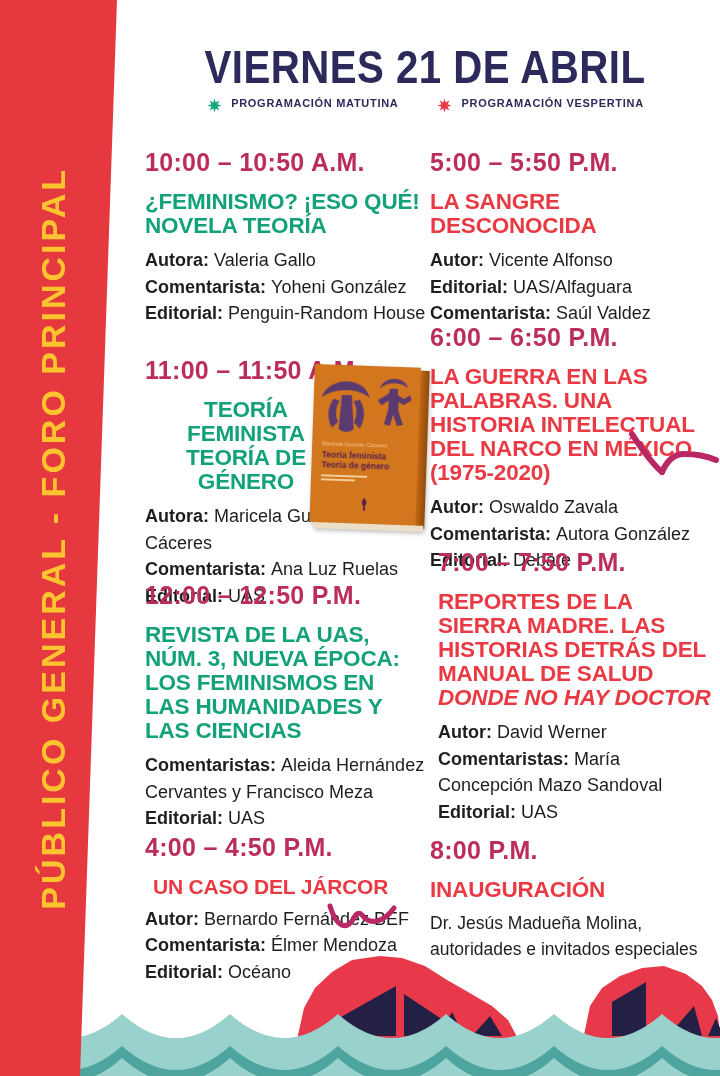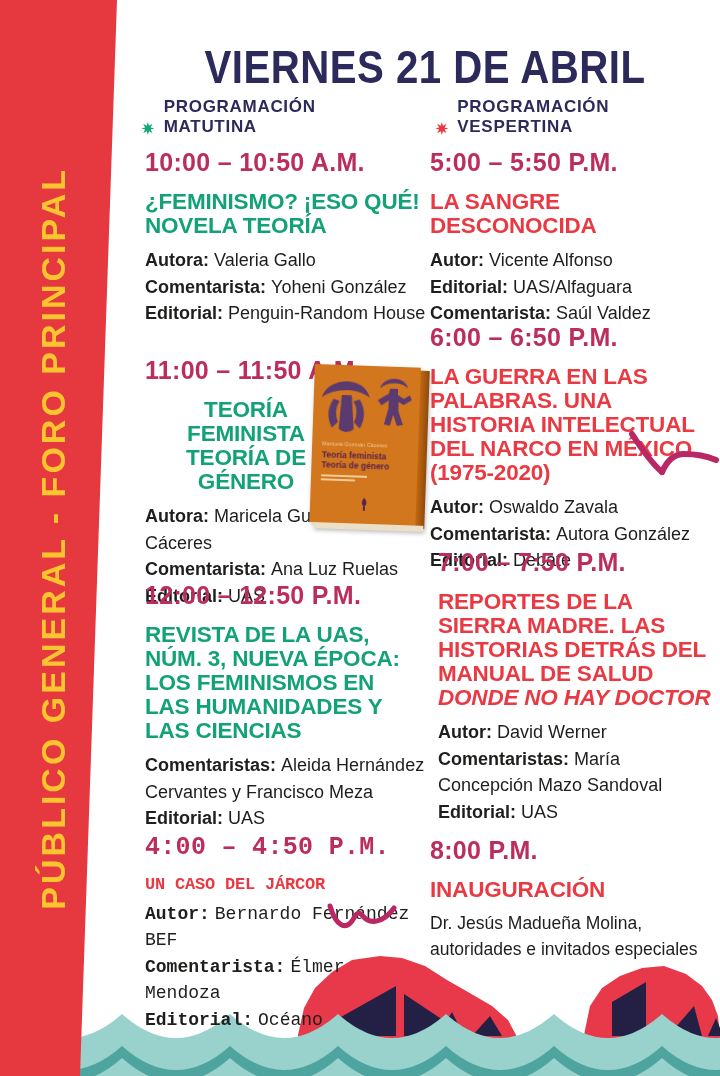--- a/index.html
+++ b/index.html
@@ -22,29 +22,29 @@
   
   .page-title{
     position:absolute;left:140px;top:42px;width:570px;margin:0;z-index:3;
     text-align:center;color:#2b2a5b;font-size:41px;font-weight:bold;letter-spacing:.5px;
     transform:scale(.98,1.12);transform-origin:center top;
   }
   .legend{
     position:absolute;left:140px;top:97px;width:570px;z-index:3;
     display:flex;justify-content:center;gap:38px;align-items:center;
   }
-  .legend-item{display:flex;align-items:flex-end;gap:8px;
-    color:#2b2a5b;font-weight:bold;font-size:17px;letter-spacing:.7px;}
+  .legend-item{display:flex;align-items:flex-start;gap:8px;
+    color:#2b2a5b;font-weight:bold;font-size:11px;letter-spacing:.7px;}
   
   .event{position:absolute;width:282px;z-index:3;}
   .event .time{margin:0 0 13px;font-size:25px;font-weight:bold;color:#bb2d5d;letter-spacing:.3px;}
   .event .title{margin:0 0 9px;font-size:22.5px;font-weight:bold;line-height:1.07;letter-spacing:-.2px;}
   .event .title.green{color:#13a277;}
   .event .title.red{color:#e93a44;}
-  .event .subtitle{margin:0 0 7px;font-size:17px;font-weight:bold;color:#e93a44;letter-spacing:-.2px;}
+  .event .subtitle{margin:0 8px 7px;font-size:21px;font-weight:bold;color:#e93a44;letter-spacing:-.2px;}
   .event .detail{margin:0;font-size:18px;line-height:1.47;color:#1e1e1c;}
   .event .detail b{margin-right:5px;}
   .w200{max-width:202px;text-align:center;}
   .w270{max-width:272px;}
   
   .book{position:absolute;left:312px;top:366px;width:118px;height:166px;z-index:5;
     transform:rotate(2deg);filter:drop-shadow(1px 2px 2px rgba(0,0,0,.25));}
   .book-front{position:absolute;left:0;top:0;width:106px;height:158px;background:#d3771f;}
   .book-spine{position:absolute;left:106px;top:3px;width:9px;height:158px;
     background:linear-gradient(90deg,#c2680f,#8f4a0e);}
@@ -124,21 +124,21 @@
     </div>
   </section>
 
   <section class="event" style="left:145px;top:581px;">
     <h2 class="time">12:00 – 12:50 P.M.</h2>
     <h3 class="title green w270">REVISTA DE LA UAS, NÚM. 3, NUEVA ÉPOCA: LOS FEMINISMOS EN LAS HUMANIDADES Y LAS CIENCIAS</h3>
     <p class="detail"><b>Comentaristas:</b><span>Aleida Hernández Cervantes y Francisco Meza</span></p>
     <p class="detail"><b>Editorial:</b><span>UAS</span></p>
   </section>
 
-  <section class="event" style="left:145px;top:833px;font-family:Liberation Mono, monospace;">
+  <section class="event" style="left:145px;top:833px;">
     <h2 class="time">4:00 – 4:50 P.M.</h2>
     <h4 class="subtitle">UN CASO DEL JÁRCOR</h4>
     <p class="detail"><b>Autor:</b><span>Bernardo Fernández BEF</span></p>
     <p class="detail"><b>Comentarista:</b><span>Élmer Mendoza</span></p>
     <p class="detail"><b>Editorial:</b><span>Océano</span></p>
   </section>
 
   <section class="event" style="left:430px;top:148px;">
     <h2 class="time">5:00 – 5:50 P.M.</h2>
     <h3 class="title red">LA SANGRE DESCONOCIDA</h3>

